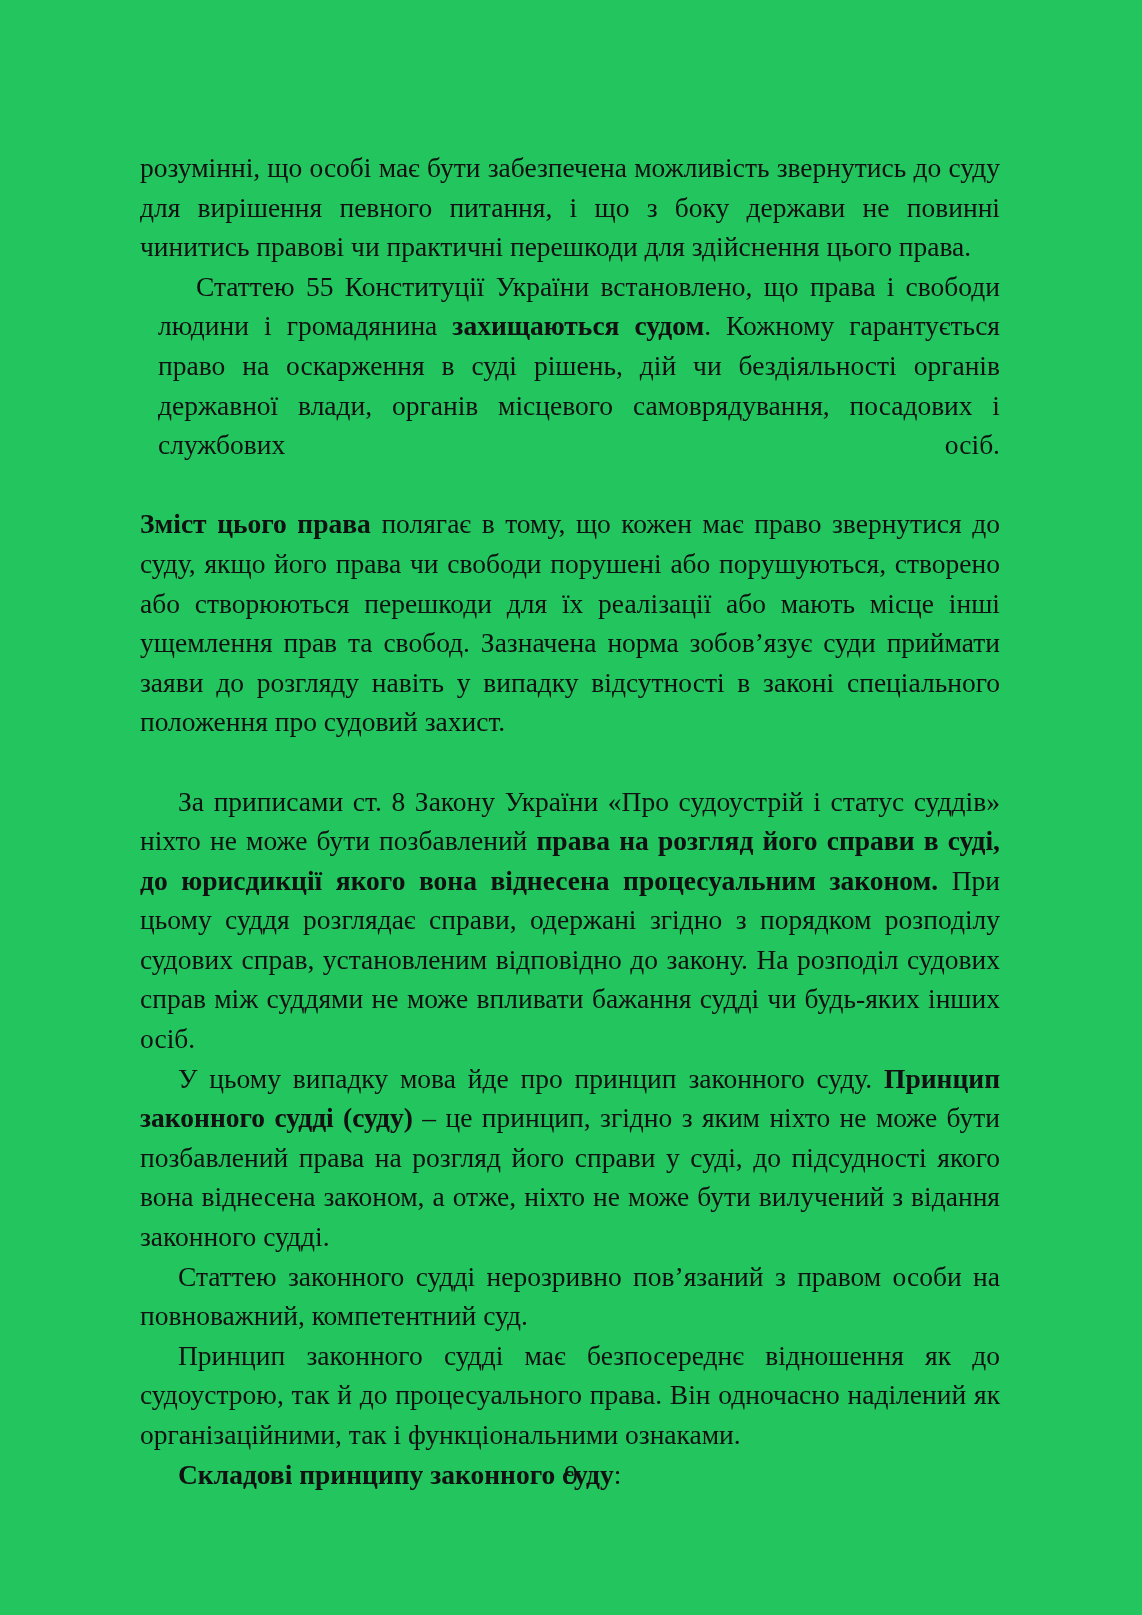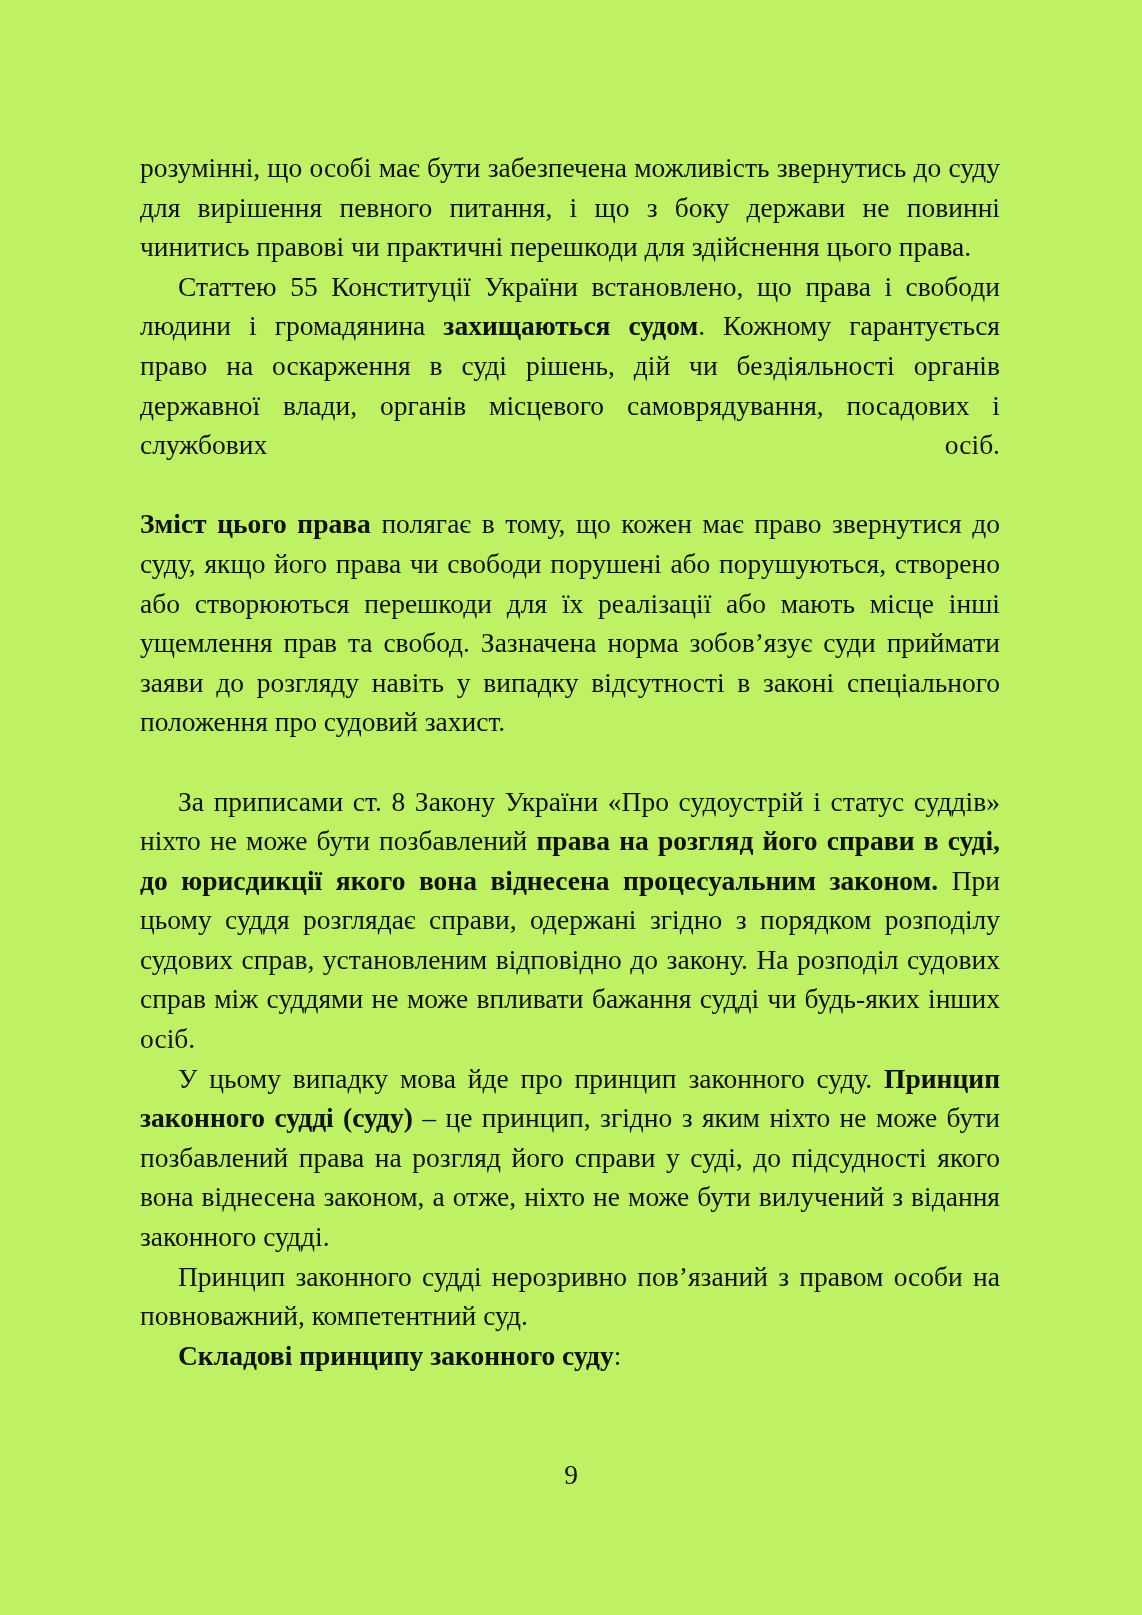--- a/index.html
+++ b/index.html
@@ -4,21 +4,21 @@
 <style>
   html, body {
     margin: 0;
     padding: 0;
     background: #ffffff;
   }
   .page {
     position: relative;
     width: 1142px;
     height: 1615px;
-    background: #bef264;
+    background: #22c55e;
     overflow: hidden;
     font-family: "Liberation Serif", "DejaVu Serif", serif;
     color: #000000;
   }
   .text-column {
     position: absolute;
     left: 140px;
     top: 148px;
     width: 860px;
     font-size: 27.5px;
@@ -31,20 +31,21 @@
     margin: 0;
     text-indent: 38px;
     text-align: justify;
   }
   .para.no-indent {
     text-indent: 0;
   }
   
   .para.justify-last {
     text-align: justify;
+    margin-left: 18px;
   }
   .para.justify-last::after {
     content: "";
     display: inline-block;
     width: 100%;
     height: 0;
   }
   .spacer-line {
     height: 39.6px;
   }
@@ -69,19 +70,20 @@
 <div class="page">
 
   <div class="text-column">
 
   <p class="para no-indent"><span>розумінні, що особі має бути забезпечена можливість звернутись до суду для вирішення певного питання, і що з боку держави не повинні чинитись правові чи практичні перешкоди для здійснення цього права.</span></p>
       <p class="para justify-last"><span>Статтею 55 Конституції України встановлено, що права і свободи людини і громадянина </span><span class="b">захищаються судом</span><span>. Кожному гарантується право на оскарження в суді рішень, дій чи бездіяльності органів державної влади, органів місцевого самоврядування, посадових і службових осіб.</span></p>
       <p class="para no-indent"><span class="b">Зміст цього права</span><span> полягає в тому, що кожен має право звернутися до суду, якщо його права чи свободи порушені або порушуються, створено або створюються перешкоди для їх реалізації або мають місце інші ущемлення прав та свобод. Зазначена норма зобов’язує суди приймати заяви до розгляду навіть у випадку відсутності в законі спеціального положення про судовий захист.</span></p>
       <div class="spacer-line"></div>
       <p class="para"><span>За приписами ст. 8 Закону України «Про судоустрій і статус суддів» ніхто не може бути позбавлений </span><span class="b">права на розгляд його справи в суді, до юрисдикції якого вона віднесена процесуальним законом.</span><span> При цьому суддя розглядає справи, одержані згідно з порядком розподілу судових справ, установленим відповідно до закону. На розподіл судових справ між суддями не може впливати бажання судді чи будь-яких інших осіб.</span></p>
       <p class="para"><span>У цьому випадку мова йде про принцип законного суду. </span><span class="b">Принцип законного судді (суду)</span><span> – це принцип, згідно з яким ніхто не може бути позбавлений права на розгляд його справи у суді, до підсудності якого вона віднесена законом, а отже, ніхто не може бути вилучений з відання законного судді.</span></p>
-      <p class="para"><span>Принцип законного судді нерозривно пов’язаний з правом особи на повноважний, компетентний суд.</span></p>
+      <p class="para"><span>Статтею законного судді нерозривно пов’язаний з правом особи на повноважний, компетентний суд.</span></p>
+      <p class="para"><span>Принцип законного судді має безпосереднє відношення як до судоустрою, так й до процесуального права. Він одночасно наділений як організаційними, так і функціональними ознаками.</span></p>
       <p class="para"><span class="b">Складові принципу законного суду</span><span>:</span></p>
     </div>
 
   <div class="page-number">9</div>
 
 </div>
 
 </body></html>

